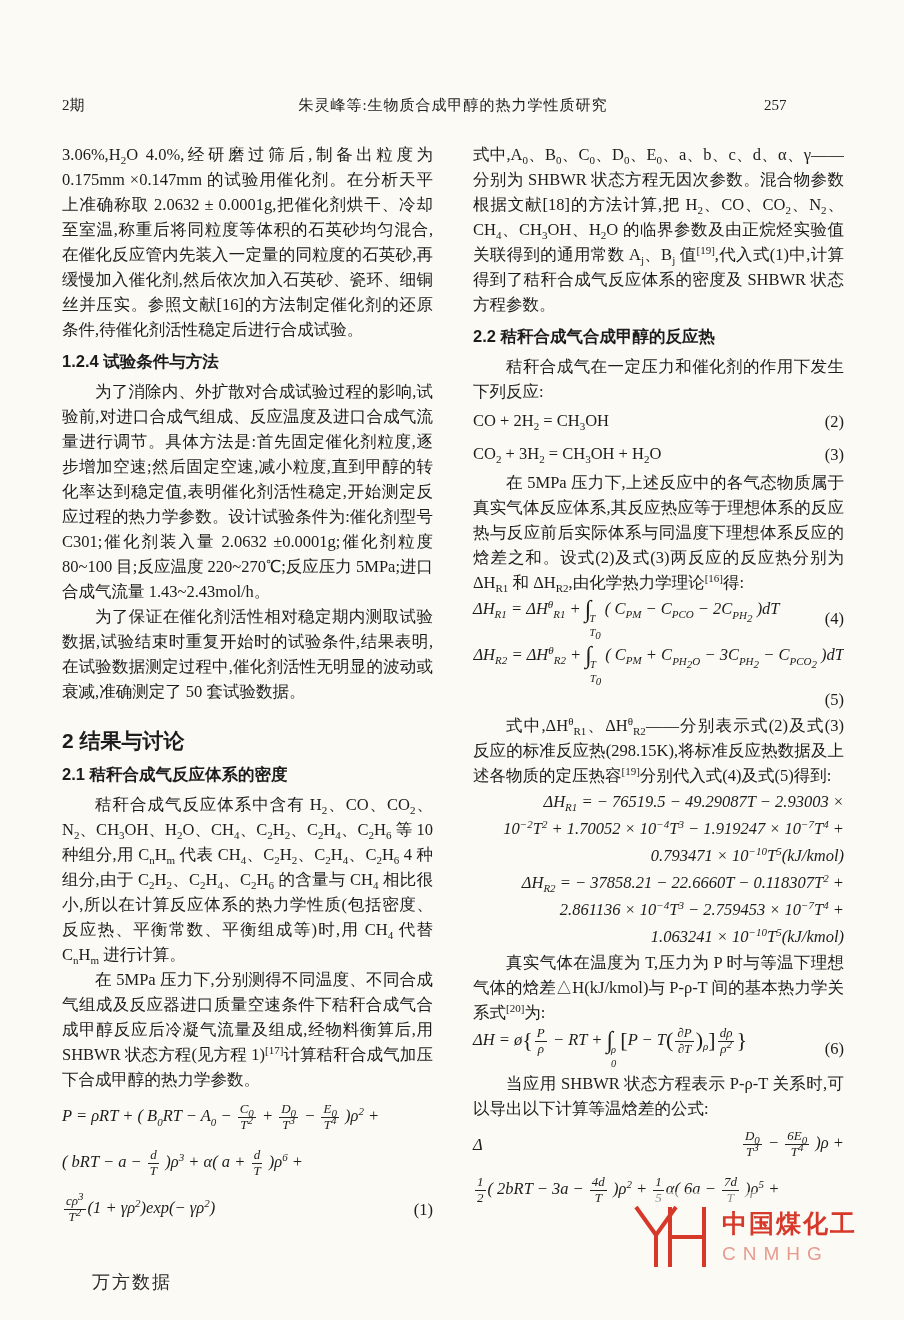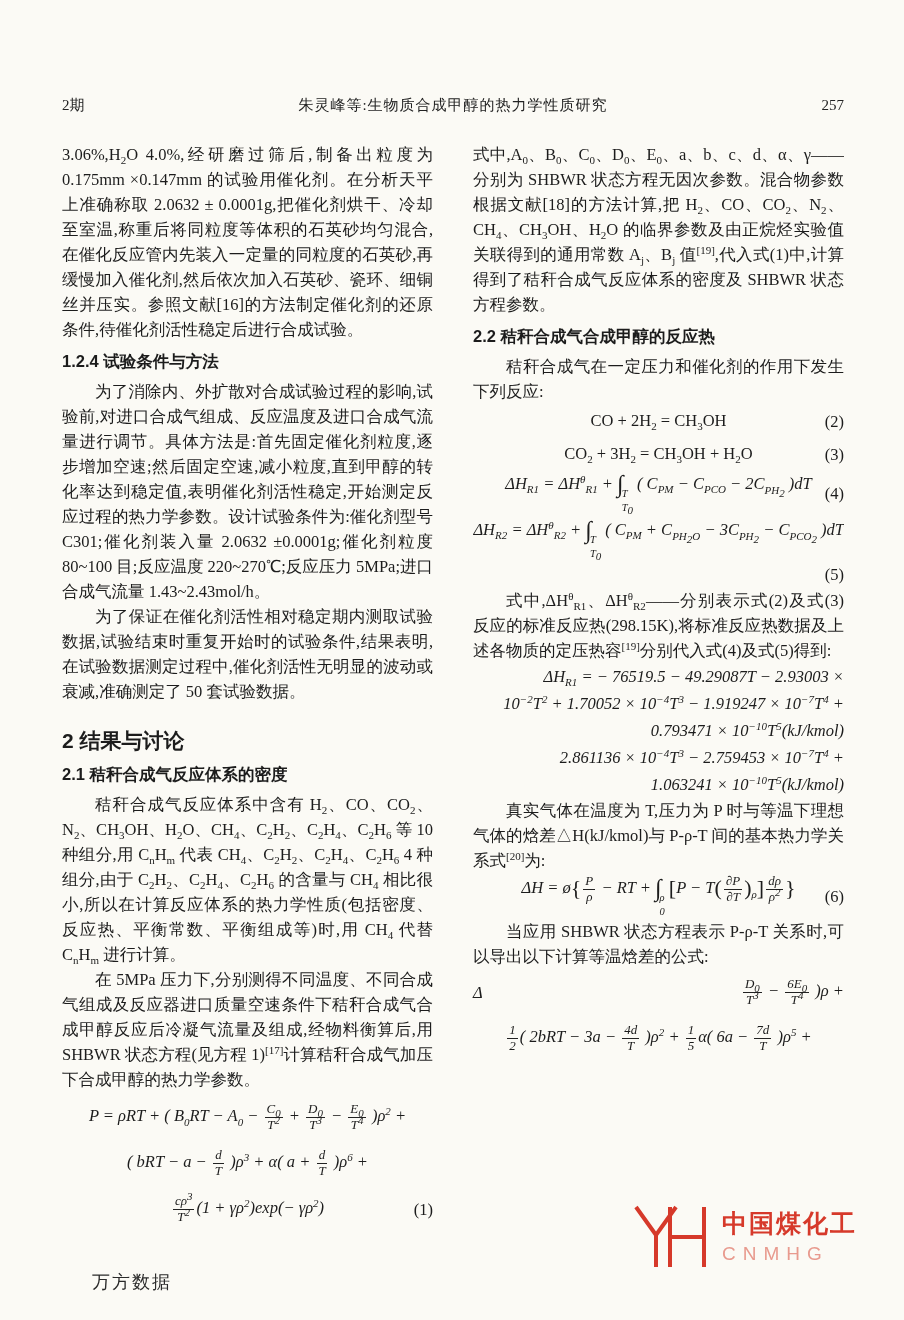--- a/index.html
+++ b/index.html
@@ -2,32 +2,32 @@
 <html><head>
 <meta charset="utf-8">
 <style>
   *{margin:0;padding:0;box-sizing:border-box}
   html,body{background:#d8d8d4}
   .page{width:904px;height:1320px;margin:0 auto;background:#fbfaf5;position:relative;
         padding:96px 60px 0 62px;font-family:"Liberation Serif",serif;color:#1c1c1c;overflow:hidden}
   .header{display:grid;grid-template-columns:80px 1fr 80px;font-size:15px;color:#222;
           align-items:baseline;margin-bottom:27px}
   .header .ht{text-align:center;letter-spacing:1px}
-  .header .pg{text-align:right}
+  .header .pg{text-align:left}
   .cols{display:flex;gap:40px;height:1128px;overflow:hidden}
   .col{width:379px;font-size:16.5px;line-height:25px;text-align:justify}
   p{text-indent:2em;margin:0}
   p.noindent{text-indent:0}
   h4{font-family:"Liberation Sans",sans-serif;font-size:16.5px;font-weight:bold;
      margin:7px 0 5px;text-indent:0;text-align:left}
   h2.sec{font-family:"Liberation Sans",sans-serif;font-size:21px;font-weight:bold;
      margin:24px 0 9px;text-align:left}
   sub,sup{font-size:11px;line-height:0}
   .eq{margin-top:2px}
-  .eqline{position:relative;display:flex;justify-content:center;align-items:center;
+  .eqline{position:relative;display:flex;align-items:center;
           min-height:46px;font-style:italic}
   .eqline.chem{font-style:normal;min-height:33px}
   .eqline.plain{min-height:27px}
   .eqleft{justify-content:flex-end}
   .ind1{padding-left:30px}
   .ind2{padding-left:62px}
   .num{position:absolute;right:0;top:50%;transform:translateY(-50%);font-style:normal}
   .rightnum{display:flex;justify-content:flex-end;font-style:normal;min-height:26px}
   .f{display:inline-flex;flex-direction:column;align-items:center;font-size:13px;
      line-height:1.15;vertical-align:middle;margin:0 2px;font-style:italic}
@@ -107,20 +107,21 @@
 
       <div class="eqline chem">
         <span>CO + 2H<sub>2</sub> = CH<sub>3</sub>OH</span>
         <span class="num">(2)</span>
       </div>
       <div class="eqline chem">
         <span>CO<sub>2</sub> + 3H<sub>2</sub> = CH<sub>3</sub>OH + H<sub>2</sub>O</span>
         <span class="num">(3)</span>
       </div>
 
+      <p>在 5MPa 压力下,上述反应中的各气态物质属于真实气体反应体系,其反应热应等于理想体系的反应热与反应前后实际体系与同温度下理想体系反应的焓差之和。设式(2)及式(3)两反应的反应热分别为 ΔH<sub>R1</sub> 和 ΔH<sub>R2</sub>,由化学热力学理论<sup>[16]</sup>得:</p>
 
       <div class="eqline">
         <span>ΔH<sub>R1</sub> = ΔH<sup>θ</sup><sub>R1</sub> + <span class="ig">∫</span><span class="il">
               <span>T</span>
               <span>T<sub>0</sub></span>
             </span>( C<sub>PM</sub> − C<sub>PCO</sub> − 2C<sub>PH<sub>2</sub></sub> )dT</span>
         <span class="num">(4)</span>
       </div>
 
       <div class="eqline eqleft">
@@ -138,20 +139,23 @@
       <div class="eqline plain eqleft">
         <span>ΔH<sub>R1</sub> = − 76519.5 − 49.29087T − 2.93003 ×</span>
       </div>
       <div class="eqline plain eqleft ind1">
         <span>10<sup>−2</sup>T<sup>2</sup> + 1.70052 × 10<sup>−4</sup>T<sup>3</sup> − 1.919247 × 10<sup>−7</sup>T<sup>4</sup> +</span>
       </div>
       <div class="eqline plain eqleft ind2">
         <span>0.793471 × 10<sup>−10</sup>T<sup>5</sup>(kJ/kmol)</span>
       </div>
 
+      <div class="eqline plain eqleft">
+        <span>ΔH<sub>R2</sub> = − 37858.21 − 22.6660T − 0.118307T<sup>2</sup> +</span>
+      </div>
       <div class="eqline plain eqleft ind1">
         <span>2.861136 × 10<sup>−4</sup>T<sup>3</sup> − 2.759453 × 10<sup>−7</sup>T<sup>4</sup> +</span>
       </div>
       <div class="eqline plain eqleft ind1">
         <span>1.063241 × 10<sup>−10</sup>T<sup>5</sup>(kJ/kmol)</span>
       </div>
 
       <p>真实气体在温度为 T,压力为 P 时与等温下理想气体的焓差△H(kJ/kmol)与 P-ρ-T 间的基本热力学关系式<sup>[20]</sup>为:</p>
 
       <div class="eqline">

